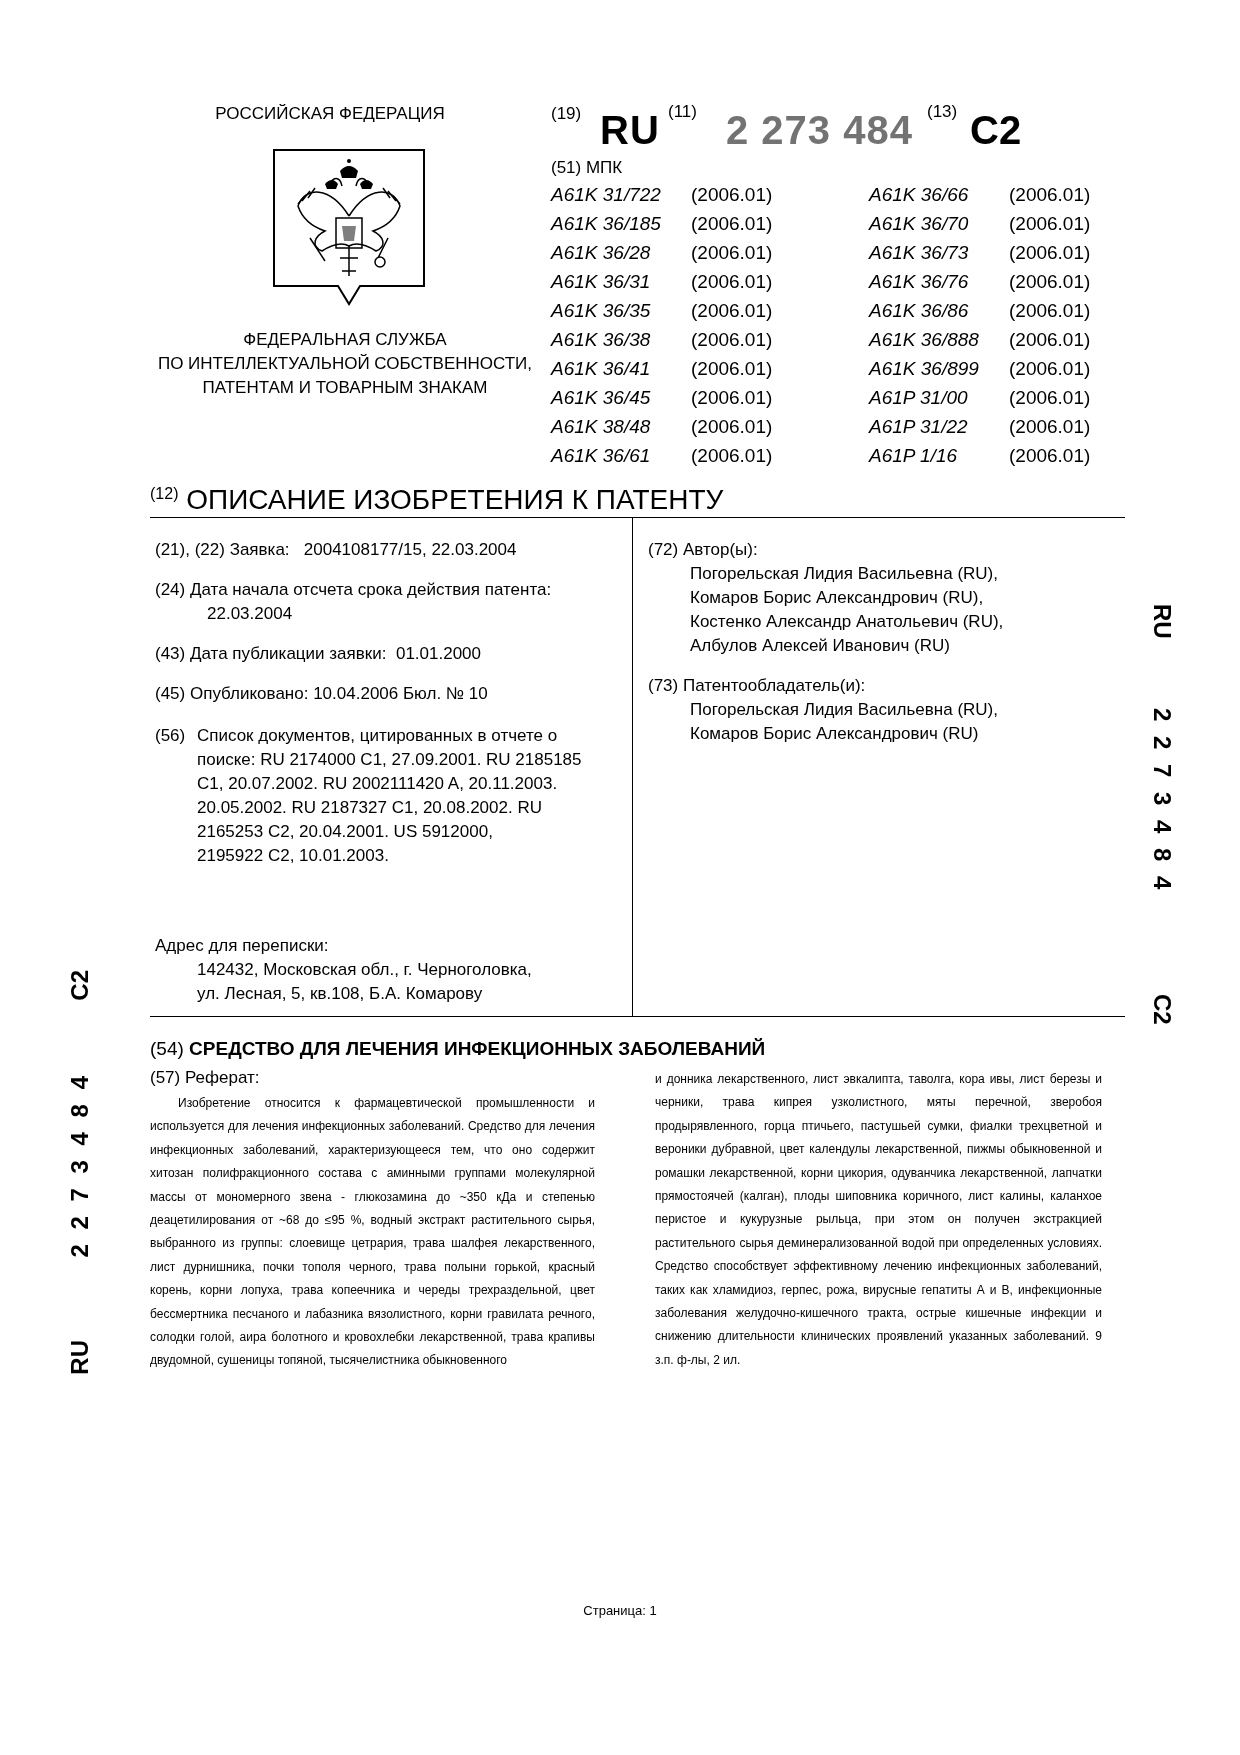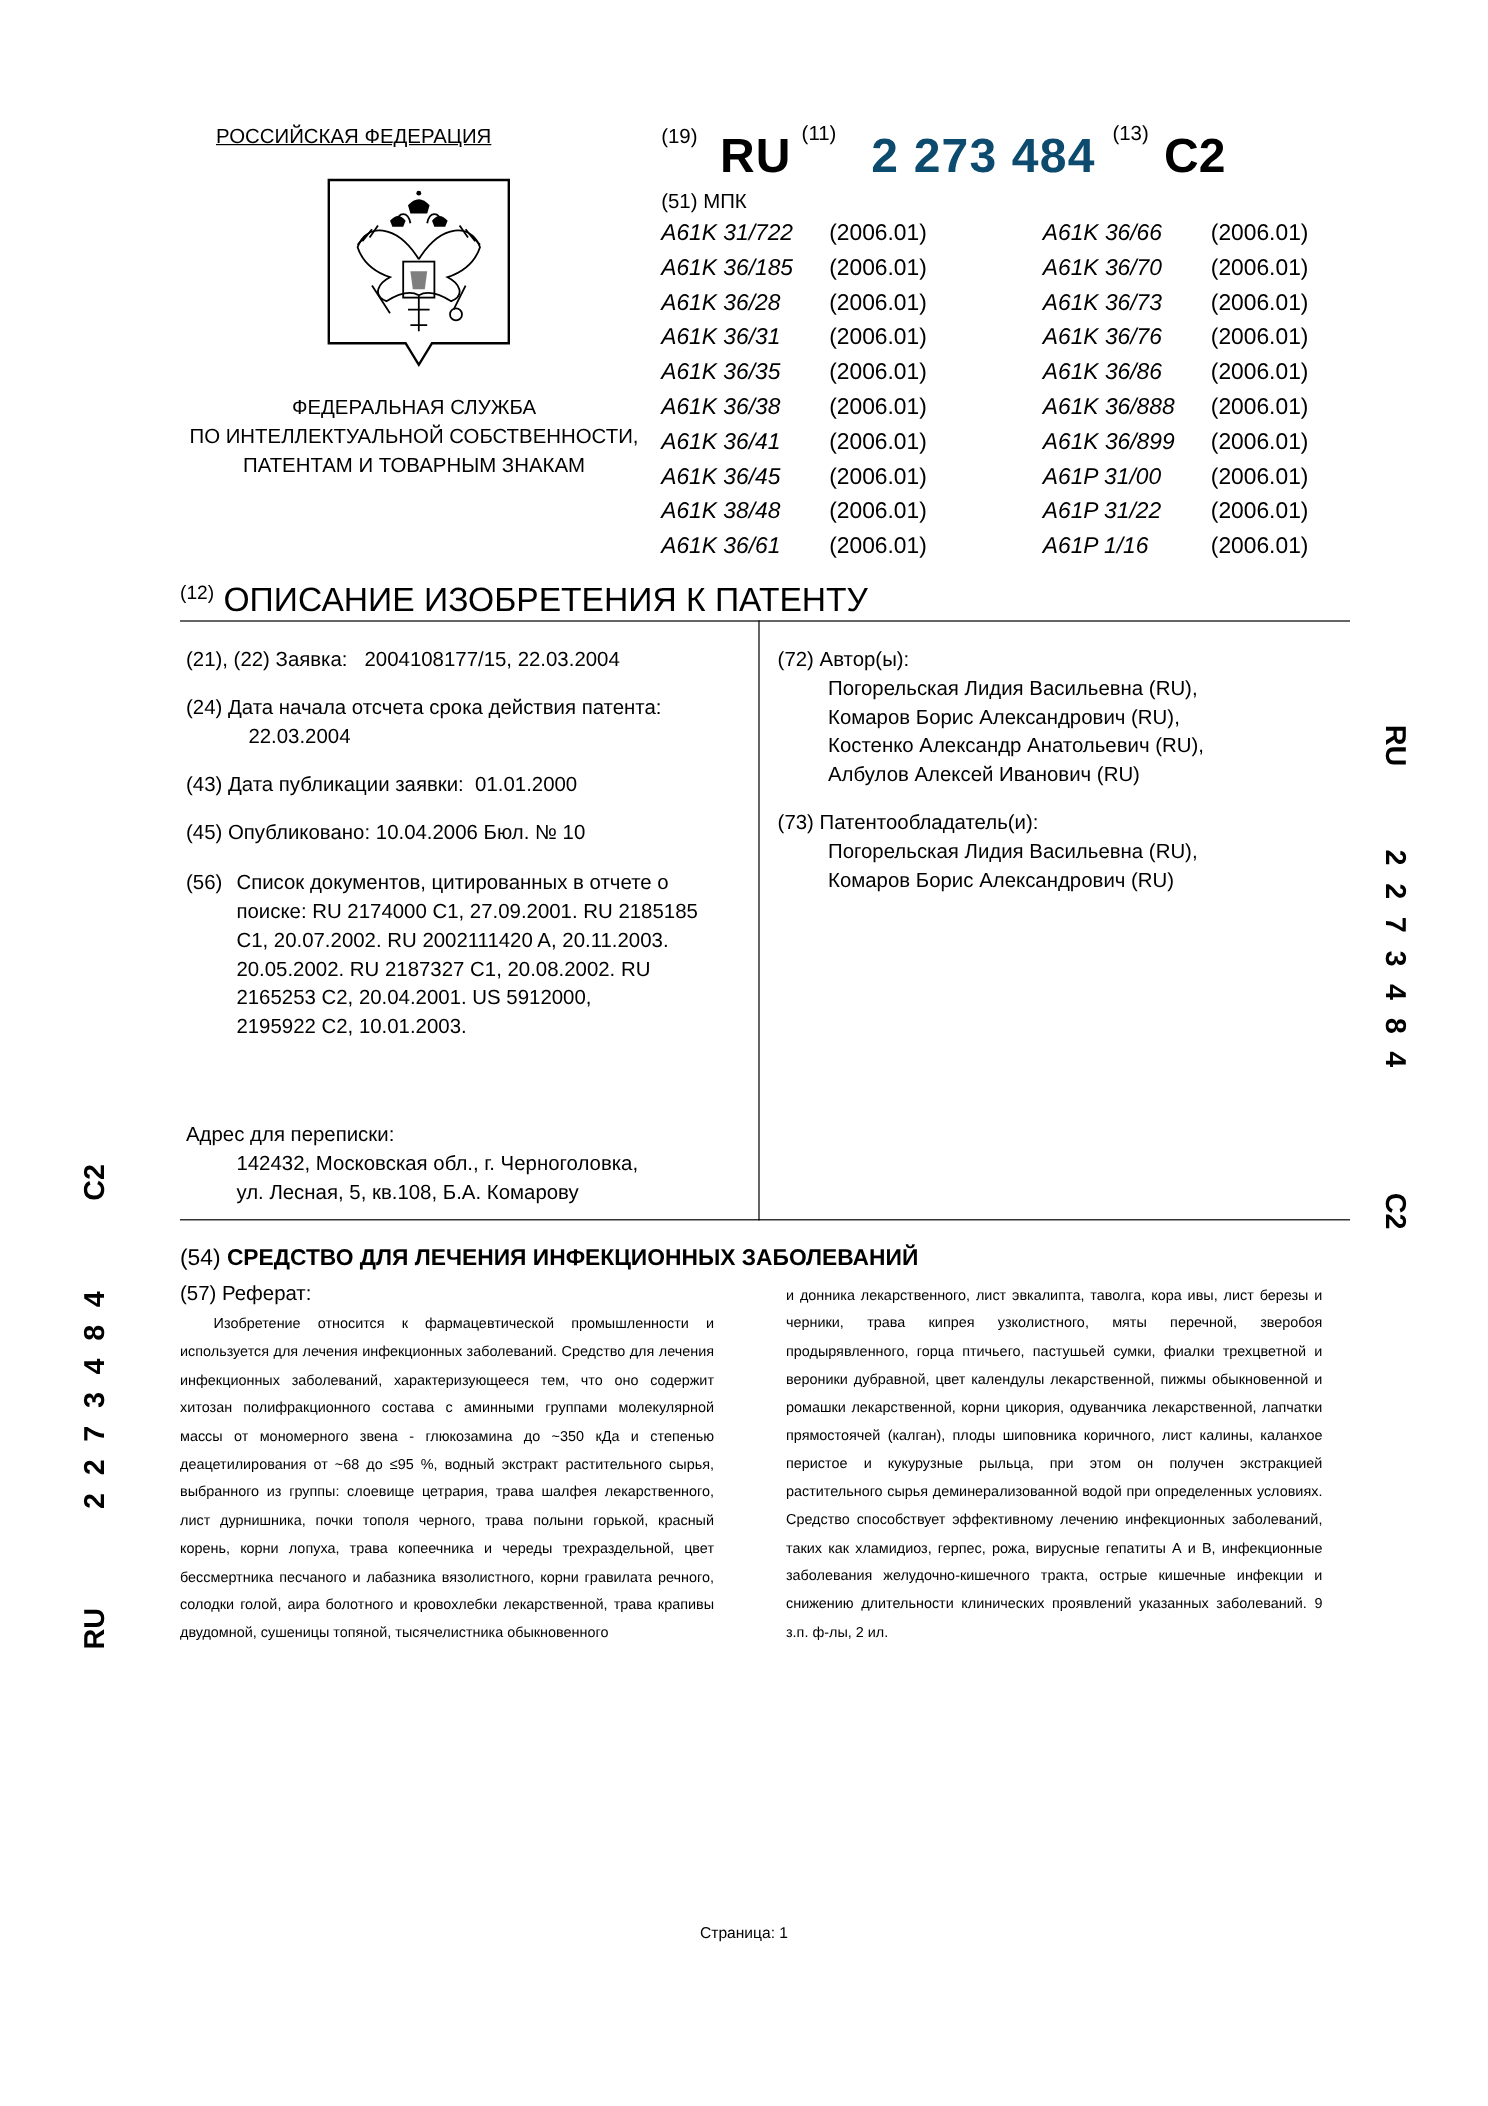--- a/index.html
+++ b/index.html
@@ -1,25 +1,25 @@
 <!DOCTYPE html>
 <html><head>
 <meta charset="utf-8">
 <style>
   html, body { margin:0; padding:0; background:#ffffff; }
   body { width:1240px; height:1755px; position:relative; overflow:hidden;
          font-family:"Liberation Sans", sans-serif; color:#000; }
   .abs { position:absolute; }
-  .country { left:180px; top:104px; width:300px; text-align:left; font-size:17px;text-decoration:underline; }
+  .country { left:180px; top:104px; width:300px; text-align:center; font-size:17px; }
   .emblem { left:270px; top:146px; width:158px; height:162px; }
   .agency { left:130px; top:328px; width:430px; text-align:center; font-size:17px; line-height:24px; }
   .code19 { left:551px; top:104px; font-size:17px; }
   .ru { left:600px; top:108px; font-size:40px; font-weight:bold; letter-spacing:1px; }
   .code11 { left:668px; top:102px; font-size:17px; }
-  .patno { left:726px; top:108px; font-size:40px; font-weight:bold; color:#0c4a6e; letter-spacing:1px; }
+  .patno { left:726px; top:108px; font-size:40px; font-weight:bold; color:#737373; letter-spacing:1px; }
   .code13 { left:927px; top:102px; font-size:17px; }
   .kind { left:970px; top:108px; font-size:40px; font-weight:bold; }
   .mpk-label { left:551px; top:158px; font-size:17px; }
   .ipc-col { font-size:19px; line-height:29px; }
   .ipc-col .row { white-space:nowrap; height:29px; }
   .ipc-col .code { font-style:italic; display:inline-block; width:140px; }
   .ipc-col .ver { display:inline-block; }
   .ipc-left { left:551px; top:180px; }
   .ipc-right { left:869px; top:180px; }
   .title12 { left:150px; top:484px; font-size:28px; }

